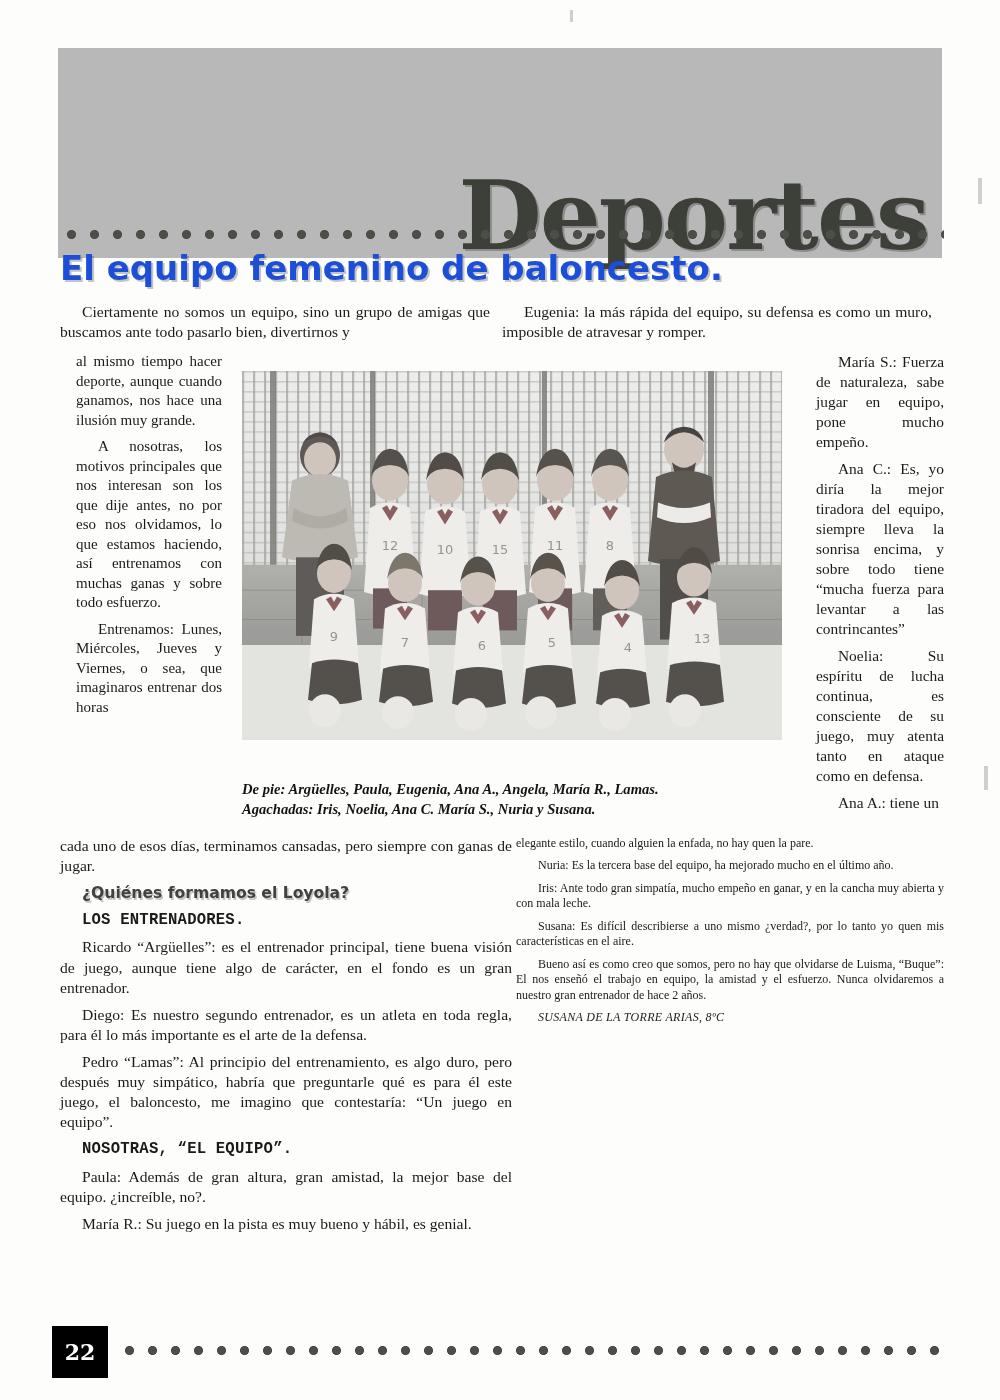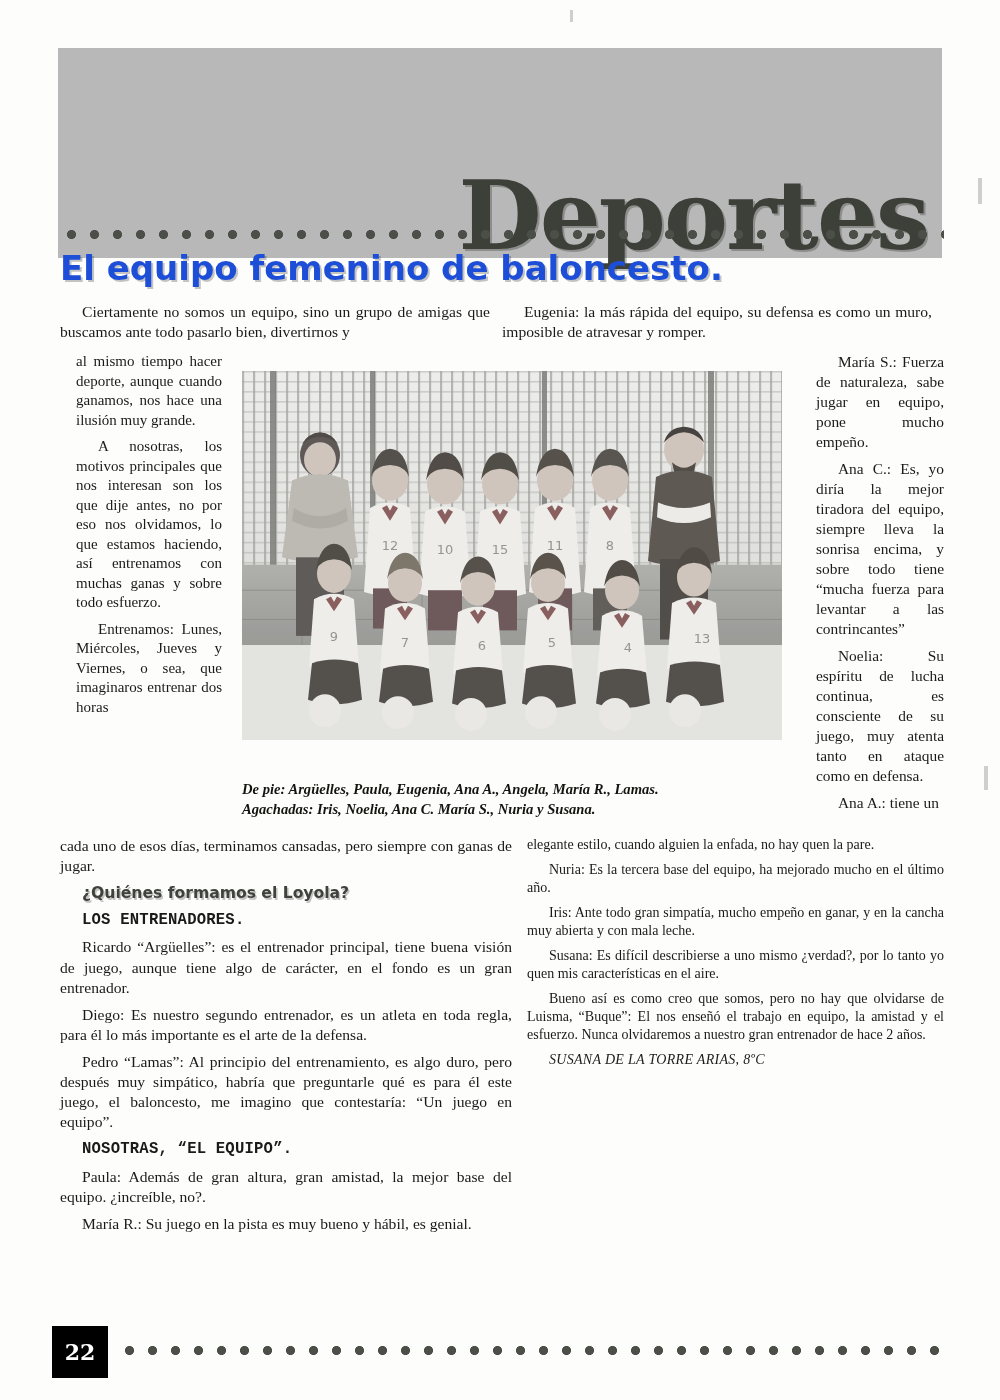--- a/index.html
+++ b/index.html
@@ -116,21 +116,21 @@
     font-size:16.6px;
     text-indent:22px;
     margin:5px 0 3px 0;
     letter-spacing:.2px;
     font-family:Liberation Mono, monospace;
   }
   
   #right-lower{
     position:absolute;left:516px;top:836px;width:428px;
   }
-  #right-lower p{font-size:14px;margin-left:11px;}
+  #right-lower p{font-size:12px;}
   .byline{
     margin-top:38px;
     text-indent:0;
     text-align:right;
     font-style:italic;
     font-size:13.4px;
     letter-spacing:.3px;
     color:#1c1c18;
   }
   

